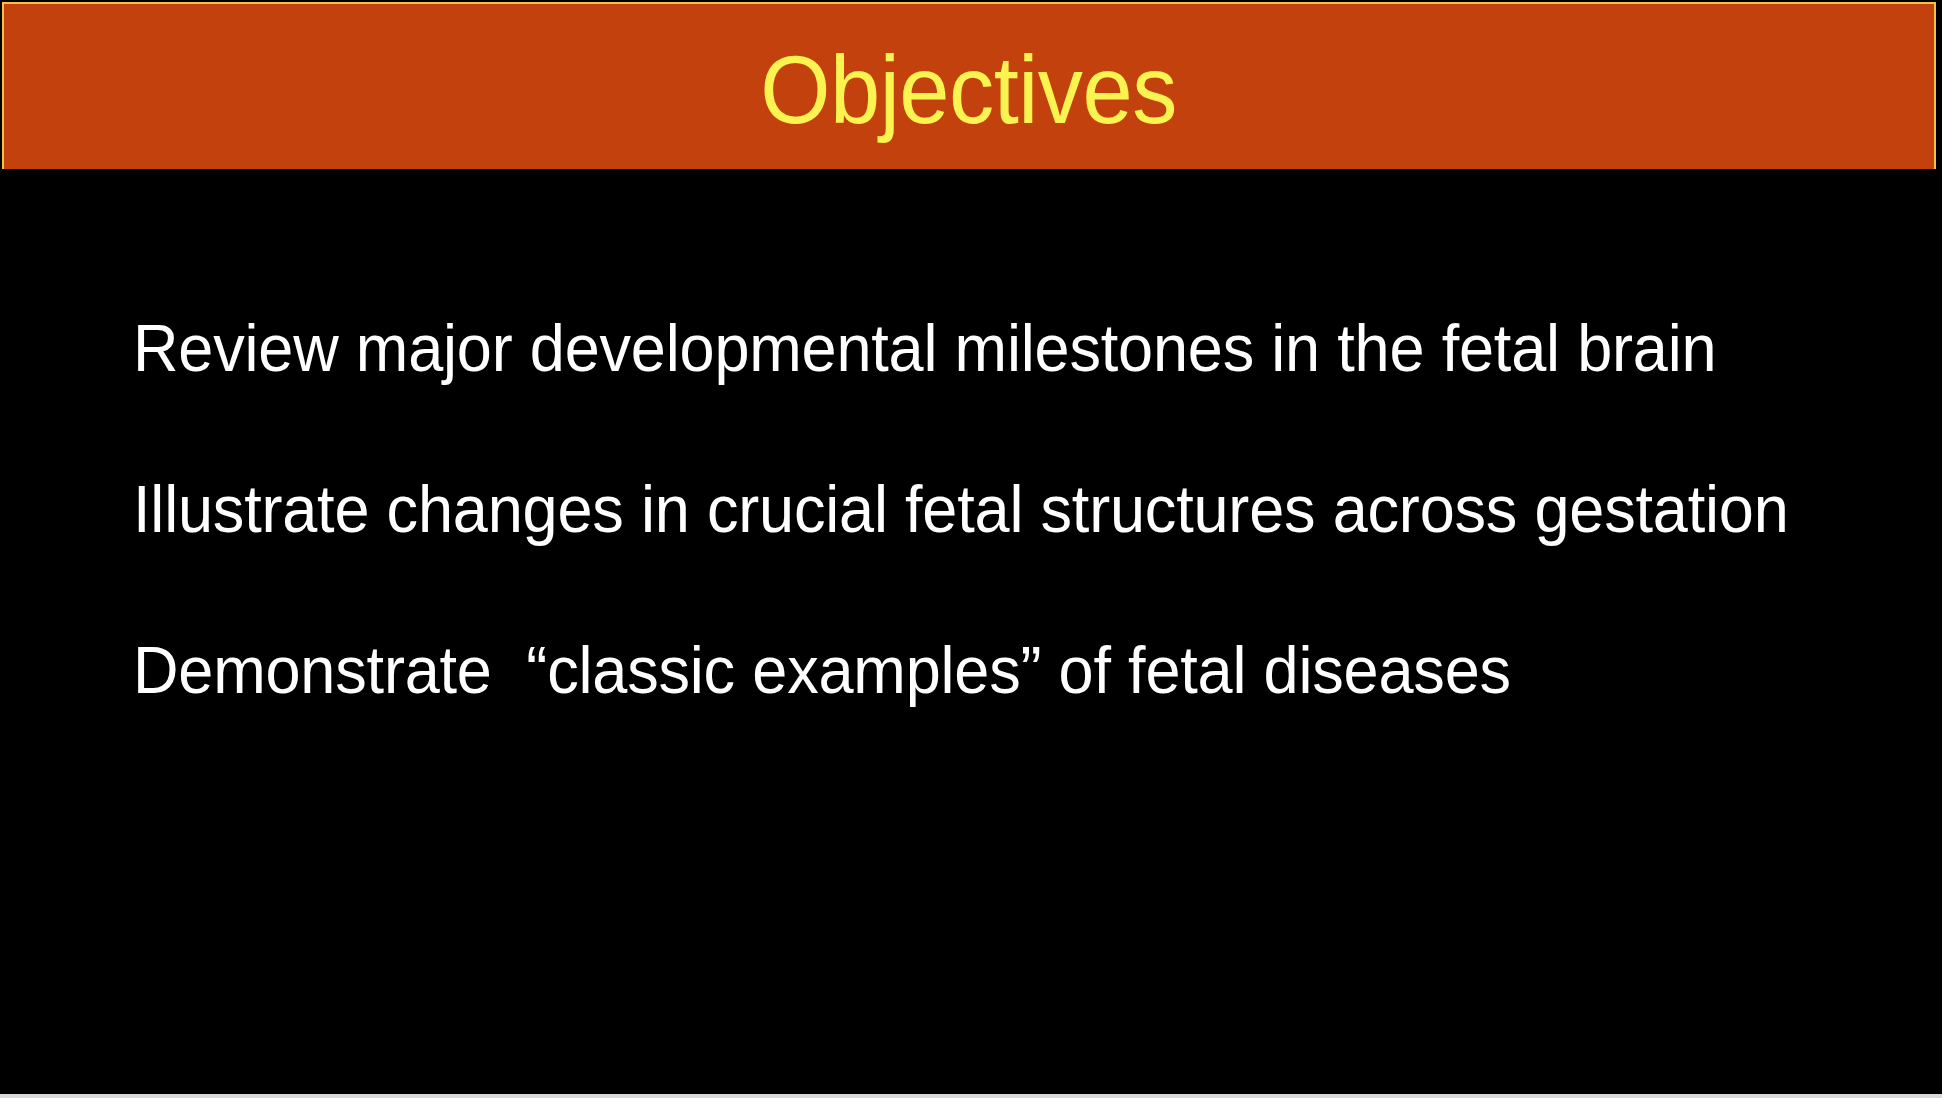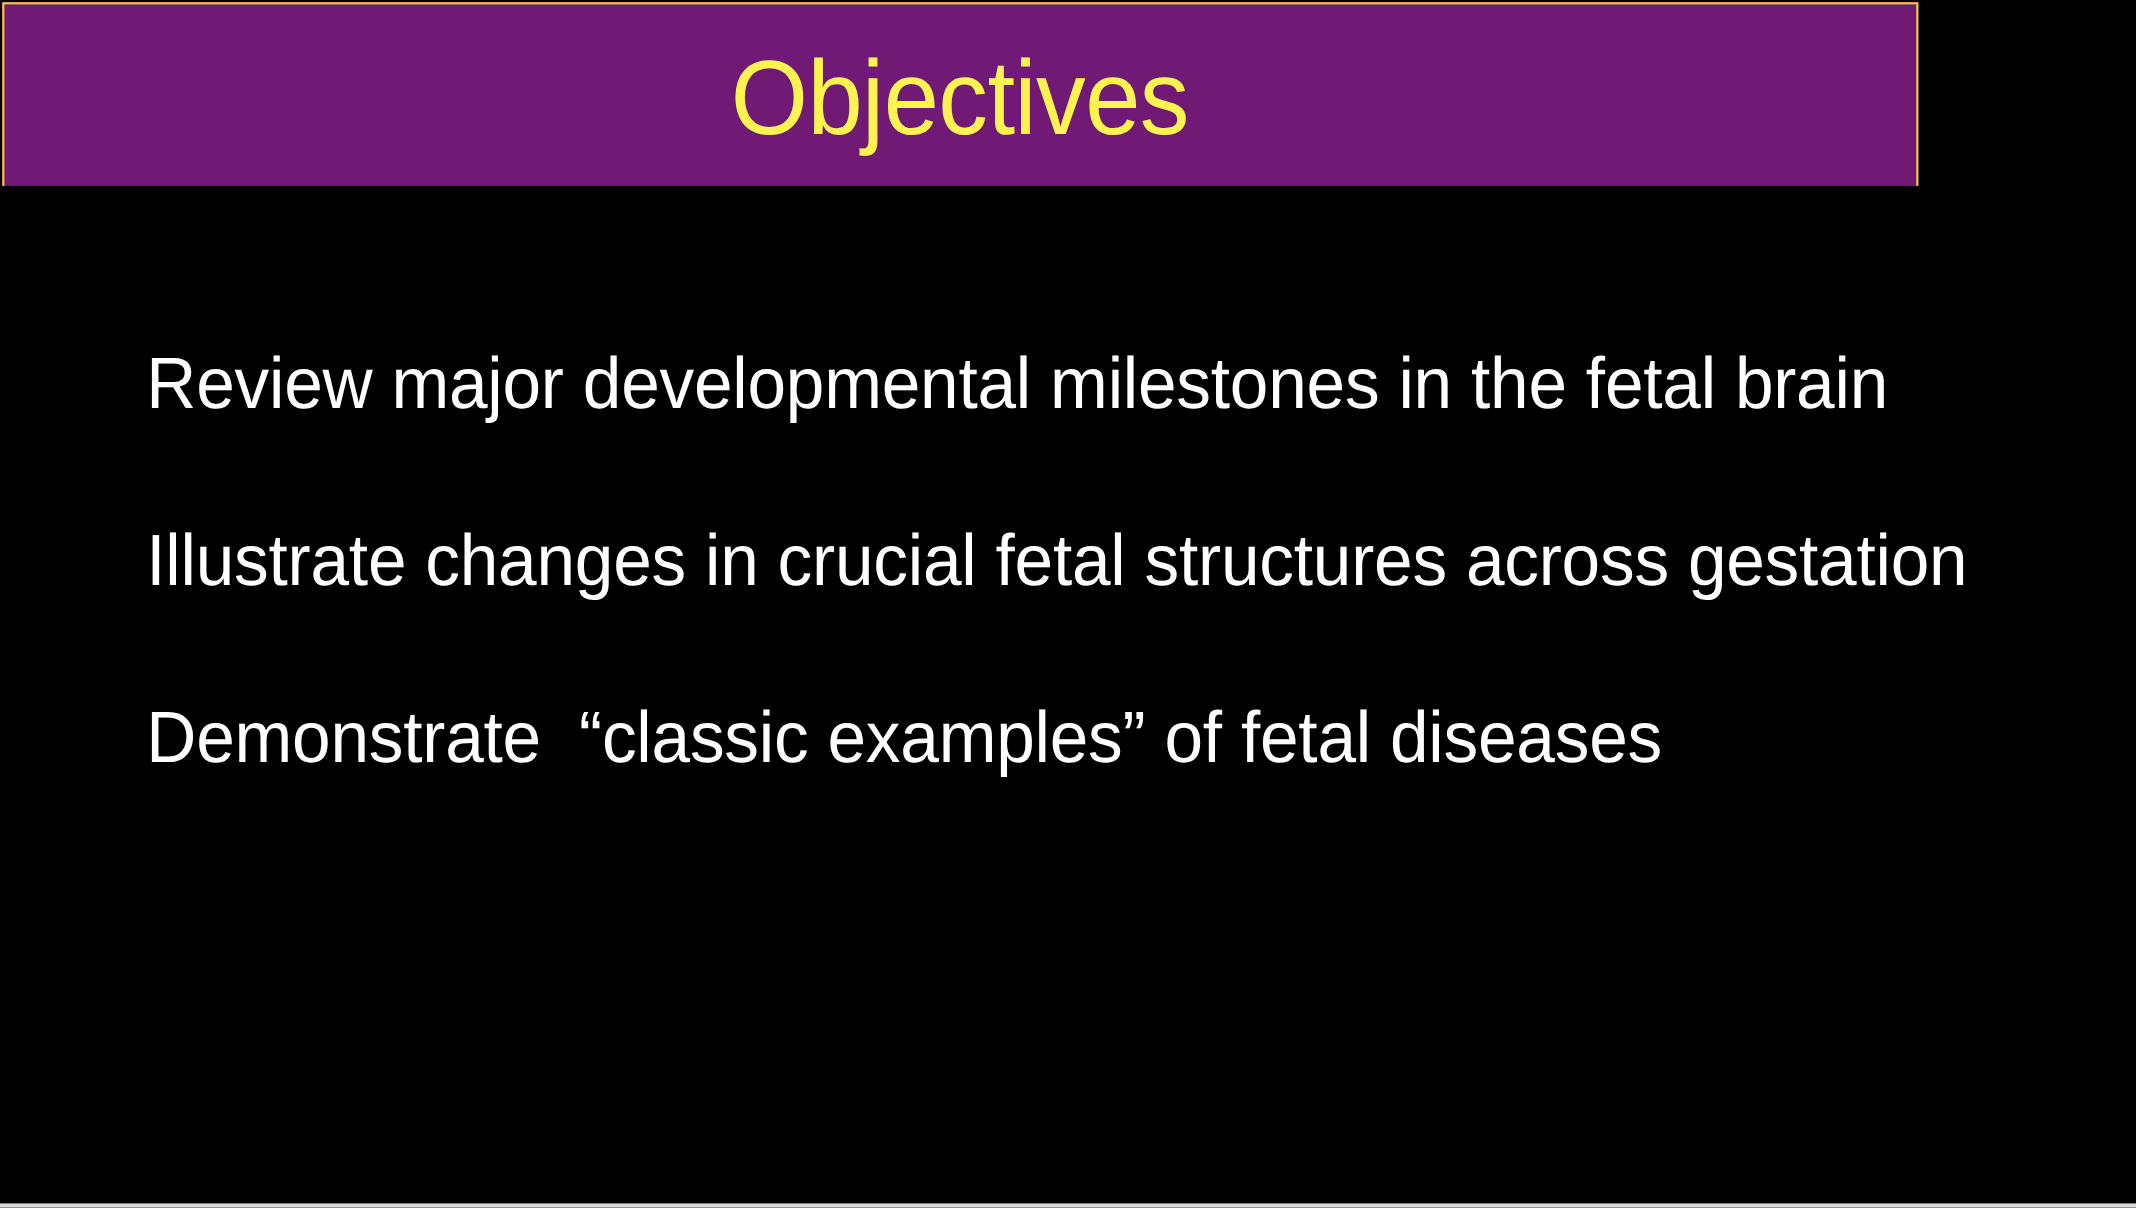--- a/index.html
+++ b/index.html
@@ -12,23 +12,23 @@
     width: 1942px;
     height: 1098px;
     background: #000000;
     overflow: hidden;
     font-family: "Liberation Sans", "DejaVu Sans", sans-serif;
   }
   #title-bar {
     position: absolute;
     left: 2px;
     top: 2px;
-    width: 1742px;
+    width: 1934px;
     height: 176px;
-    background: #701a75;
+    background: #c2410c;
     border: 2px solid #f5c242;
     box-sizing: border-box;
     display: flex;
     align-items: center;
     justify-content: center;
   }
   #title-text {
     color: #faf350;
     font-size: 96px;
     line-height: 1;

